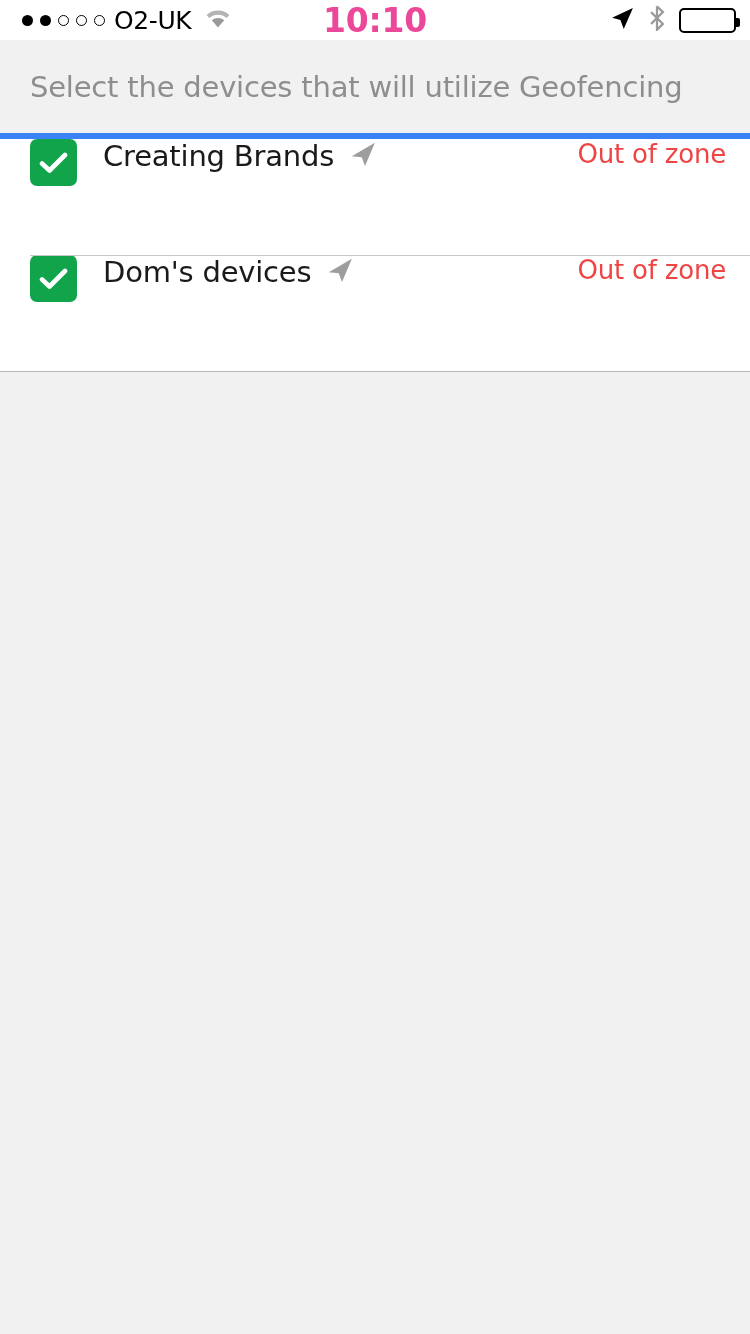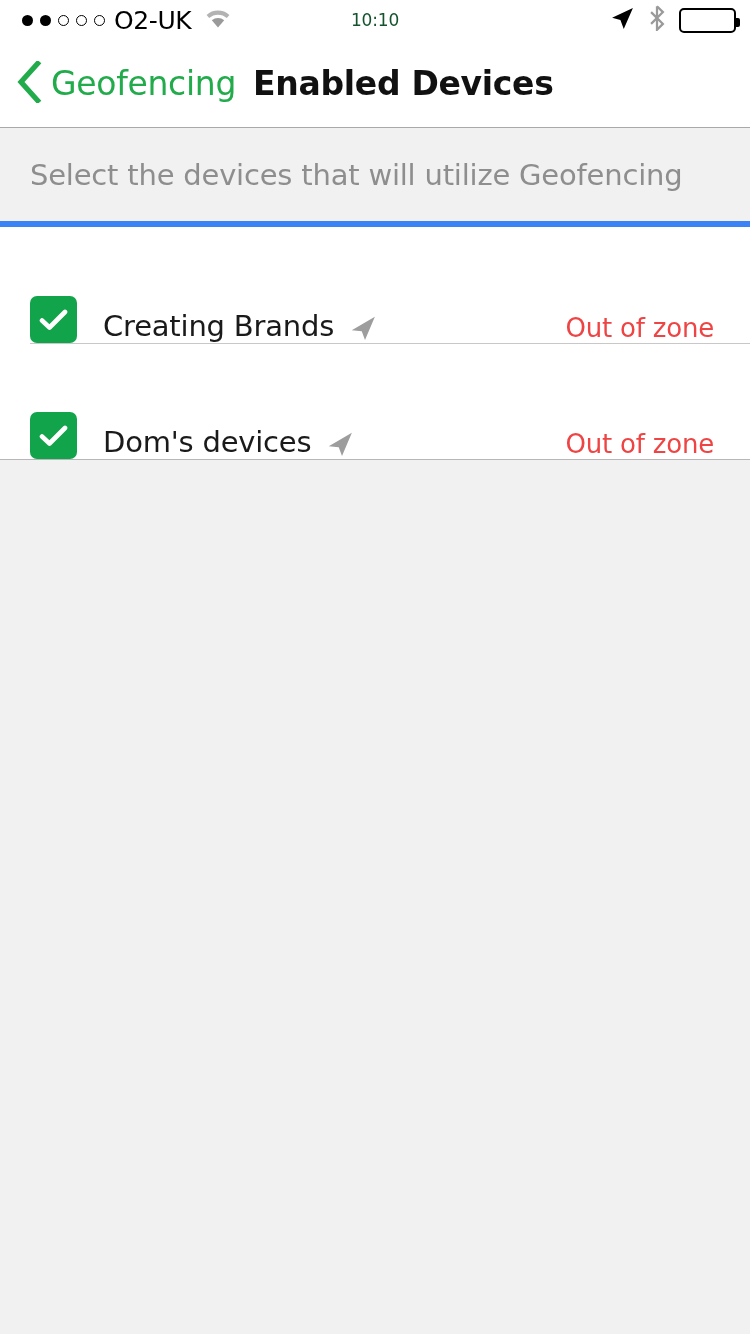--- a/index.html
+++ b/index.html
@@ -20,21 +20,21 @@
   .dots { display:flex; align-items:center; gap:7px; }
   .dot { width:11px; height:11px; border-radius:50%; }
   .dot.on { background:#000; }
   .dot.off { background:transparent; border:1.6px solid #000; }
   .carrier { font-size:25px; color:#000; letter-spacing:-0.4px; font-family:"DejaVu Sans", sans-serif; }
   .wifi { margin-left:4px; }
   .sb-center {
     position:absolute; left:0; right:0; top:0; height:40px;
     display:flex; align-items:center; justify-content:center;
   }
-  .clock { font-size:17px; font-weight:normal; color:#14532d; letter-spacing:-0.2px; }
+  .clock { font-size:33px; font-weight:bold; color:#ec4899; letter-spacing:-0.2px; }
   .sb-right { position:absolute; right:14px; top:0; height:40px; display:flex; align-items:center; gap:13px; }
   .battery {
     width:57px; height:25px; border:2px solid #000; border-radius:5px;
     position:relative; padding:2px;
   }
   .battery::after {
     content:""; position:absolute; right:-6px; top:8px;
     width:4px; height:9px; background:#000; border-radius:0 2px 2px 0;
   }
   .battery-fill { width:100%; height:100%; background:#000; border-radius:2px; }
@@ -65,22 +65,22 @@
     display:flex; align-items:center; padding:0 30px;
   }
   .section-header-text {
     font-size:29px; color:#8e8e8e; letter-spacing:-0.2px;
     font-family:"DejaVu Sans", sans-serif;
   }
 
   
   .list { background:#ffffff; border-bottom:1px solid #b7b7b7; }
   .row {
-    height:116px; display:flex; align-items:flex-end;
-    padding:0 36px 0 30px; position:relative; background:#ffffff;
+    height:116px; display:flex; align-items:flex-start;
+    padding:0 24px 0 30px; position:relative; background:#ffffff;
     cursor:pointer;
   }
   .row + .row::before {
     content:""; position:absolute; left:30px; right:0; top:0;
     height:1px; background:#c8c8c8;
   }
   .checkbox {
     width:47px; height:47px; border-radius:7px; background:#11a44b;
     display:flex; align-items:center; justify-content:center; flex:0 0 auto;
     cursor:pointer;
@@ -137,31 +137,20 @@
           <path d="M7 1 L12 6 L2 16 M2 6 L12 16 L7 21 L7 1" fill="none" stroke="#9a9a9a" stroke-width="1.9" stroke-linejoin="miter" stroke-linecap="butt"></path>
         </svg>
       </span>
       <span class="battery">
         <span class="battery-fill"></span>
       </span>
     </div>
 
   </div>
 
-  <div class="navbar">
-    <span class="back-btn">
-      <span>
-        <svg width="26" height="42" viewBox="0 0 20 34">
-          <path d="M17 2 L3.5 17 L17 32" fill="none" stroke="#22ab4b" stroke-width="4.2" stroke-linecap="square" stroke-linejoin="miter"></path>
-        </svg>
-      </span>
-      <span class="back-label">Geofencing</span>
-    </span>
-    <span class="nav-title">Enabled Devices</span>
-  </div>
 
   <div class="section-header">
     <span class="section-header-text">Select the devices that will utilize Geofencing</span>
   </div>
 
   <div class="list">
 
     <div class="row">
       <span class="checkbox">
         <svg width="29" height="24" viewBox="0 0 29 24">

